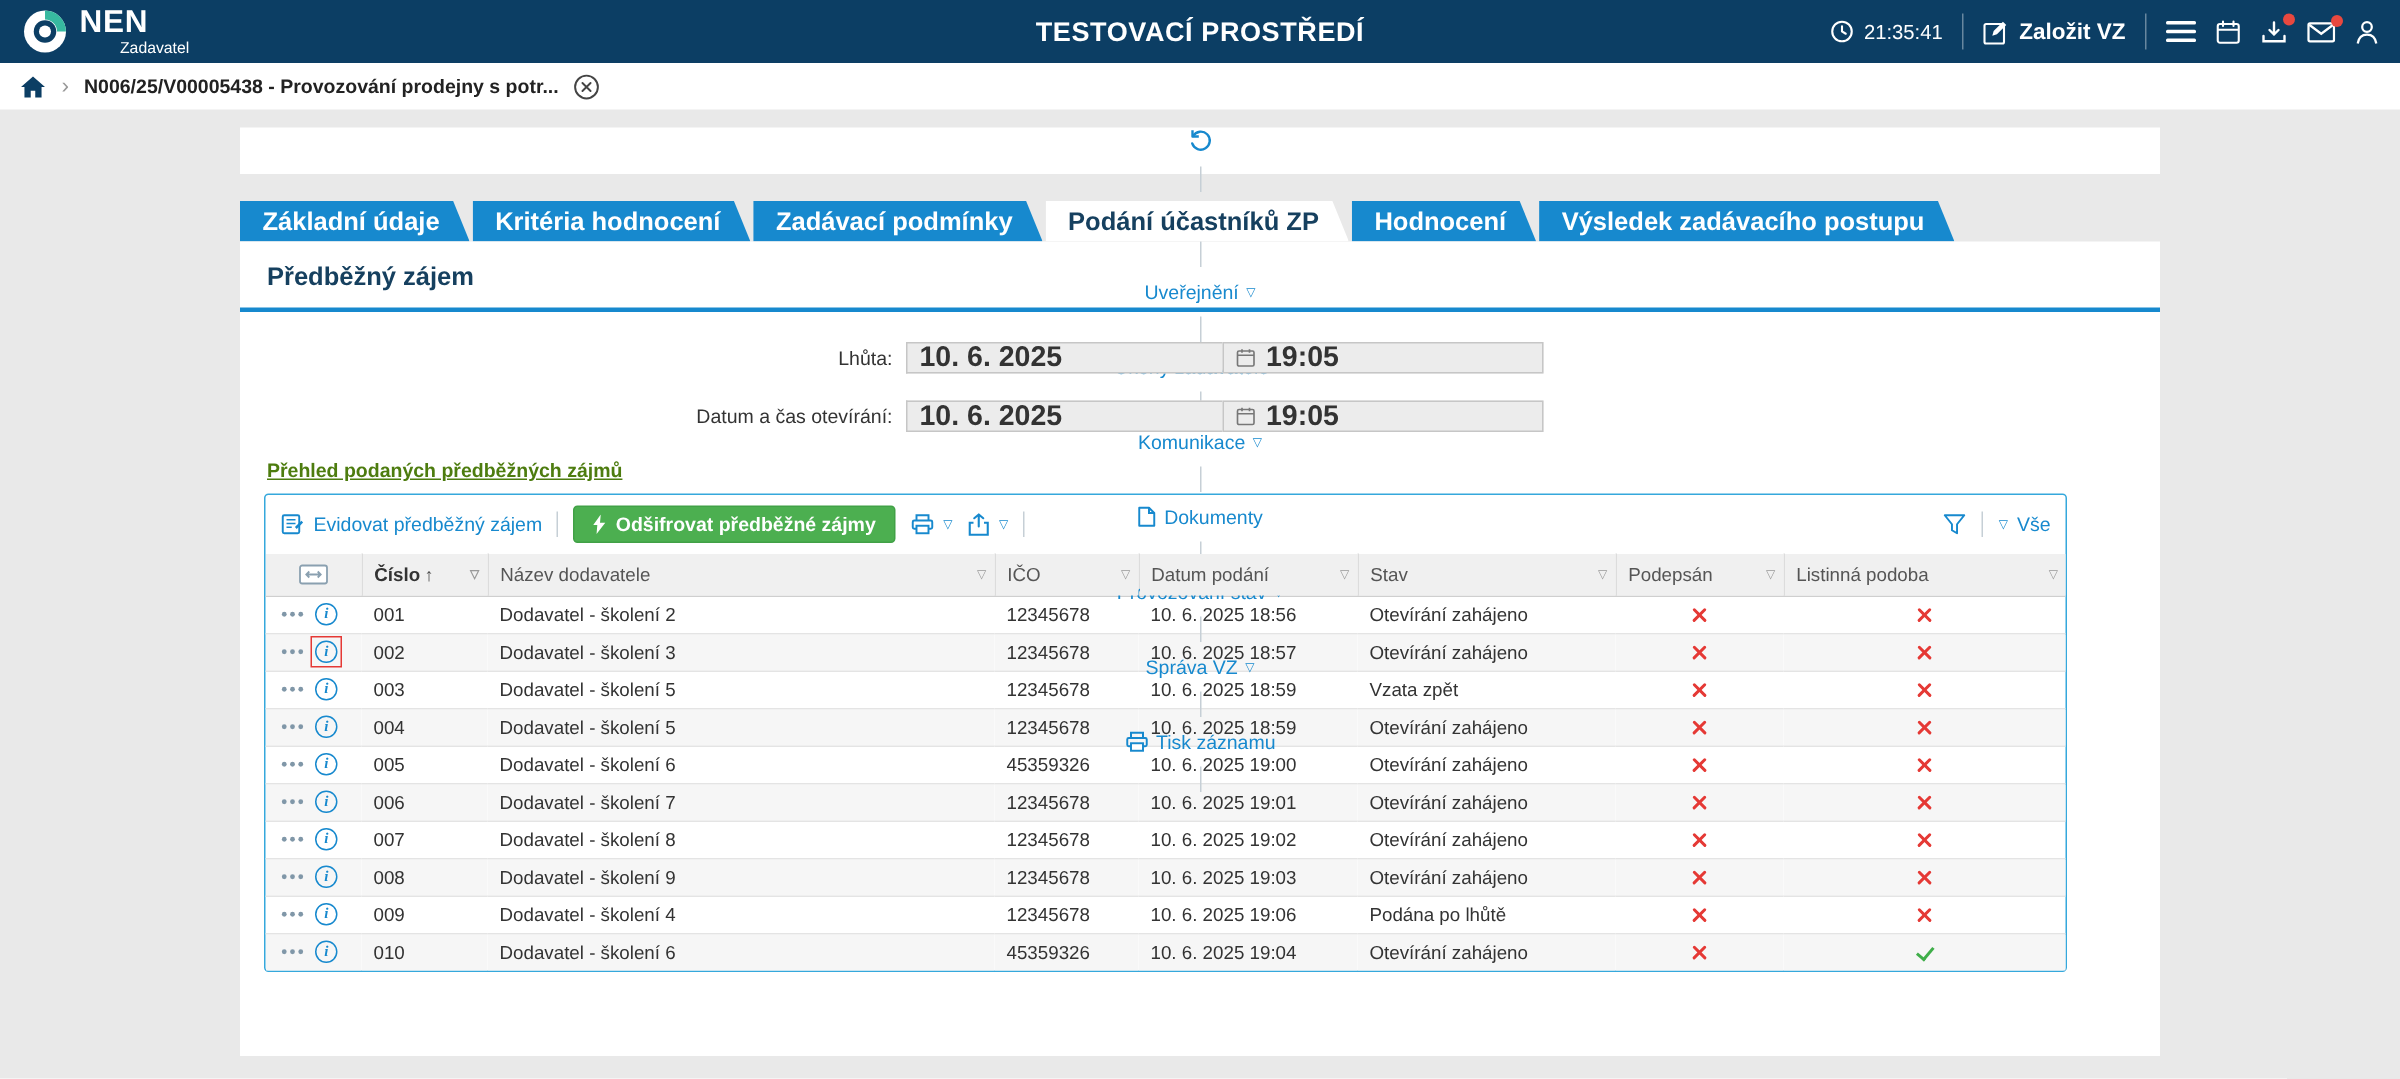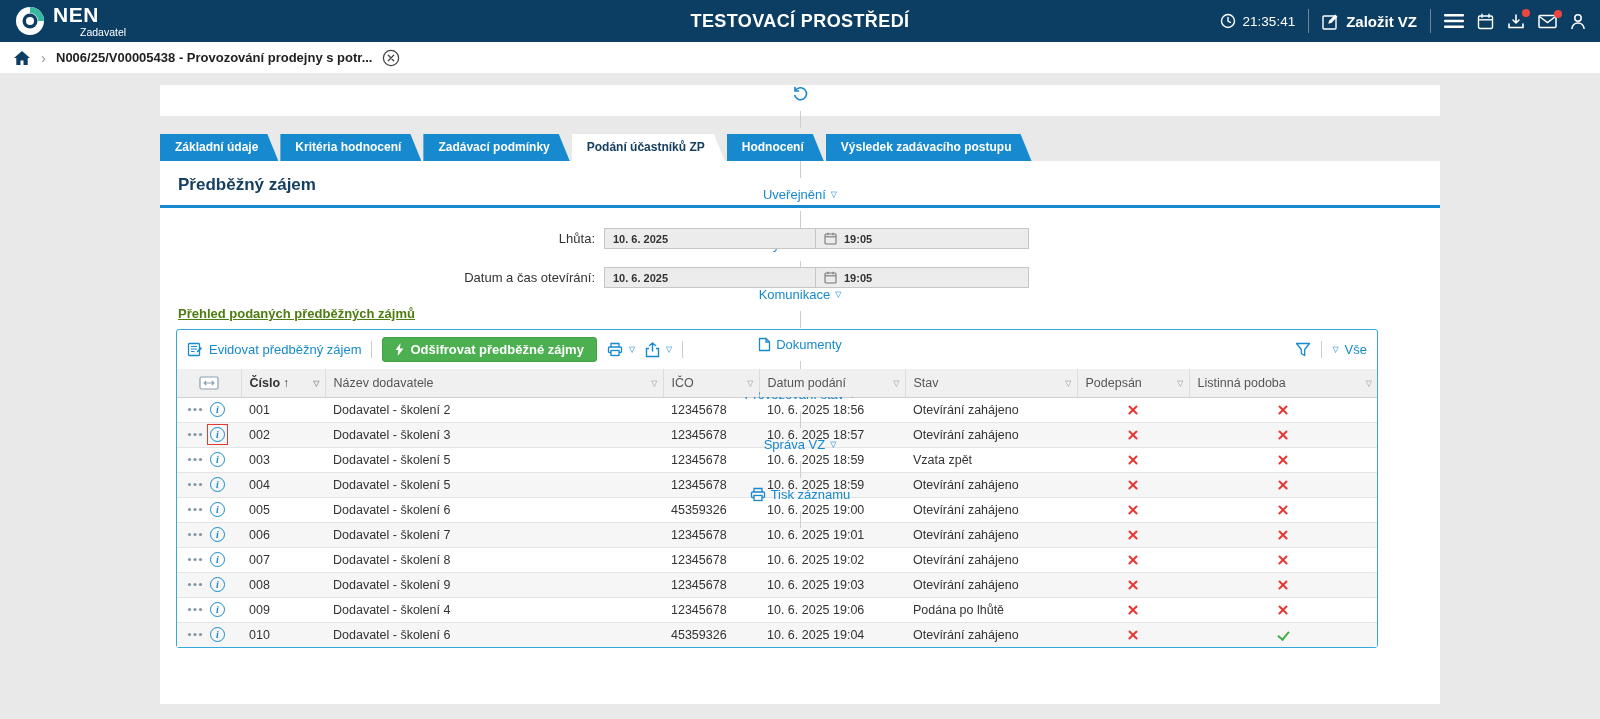--- a/index.html
+++ b/index.html
@@ -37,35 +37,35 @@
   
   .content { margin:12px 160px 0; width:1280px; }
   .record-toolbar { height:31px; background:#fff; display:flex; align-items:center; padding:0 12px; gap:9px;flex-direction:column; }
   .tb-sep { width:1px; height:17px; background:#c6cfd6; flex:0 0 auto; }
   .tb-link { display:flex; align-items:center; gap:5px; color:#1789ce; font-size:13px; cursor:pointer; white-space:nowrap; }
   .caret { font-size:8px; color:#1789ce; line-height:1; }
   
   .tabs { display:flex; margin-top:18px; gap:2px; }
   .tab {
     height:27px; line-height:27px; padding:0 20px 0 15px;
-    background:#1789ce; color:#fff; font-size:12px; font-weight:bold;
+    background:#1789ce; color:#fff; font-size:17px; font-weight:bold;
     clip-path:polygon(0 0, calc(100% - 11px) 0, 100% 100%, 0 100%);
     cursor:pointer; white-space:nowrap;
   }
   .tab.active { background:#fff; color:#16405f; }
   
   .panel { background:#fff; height:543px; padding:8px 16px 0; overflow:hidden; }
   .section-title { font-size:17px; font-weight:bold; color:#16405f; margin:6px 0 10px 2px; }
   .title-rule { height:3px; background:#1789ce; margin:0 -16px; }
   .form-area { margin-top:20px; }
   .form-row { display:flex; align-items:center; margin-bottom:18px; }
   .form-label { width:428px; text-align:right; padding-right:9px; font-size:13px; color:#333; }
   .field {
     display:flex; align-items:center; height:21px; background:#ececec;
-    border:1px solid #c6c6c6; padding:0 8px; font-size:11px; font-weight:bold; color:#333;
+    border:1px solid #c6c6c6; padding:0 8px; font-size:19px; font-weight:bold; color:#333;
     cursor:pointer;
   }
   .field-date { width:211px; border-right:none; }
   .field-time { width:214px; gap:7px; }
   .warning { text-align:center; color:#e53935; font-weight:bold; font-size:13px; margin-top:16px; }
   .table-title { font-size:13px; font-weight:bold; color:#4d7c0f; margin:18px 0 8px 2px;text-decoration:underline; }
   
   .grid-container { width:1202px; border:1px solid #35a8dc; border-radius:3px; background:#fff; }
   .grid-toolbar { display:flex; align-items:center; padding:7px 10px; gap:10px; }
   .gt-link { display:flex; align-items:center; gap:6px; color:#1789ce; font-size:13px; cursor:pointer; white-space:nowrap; }

